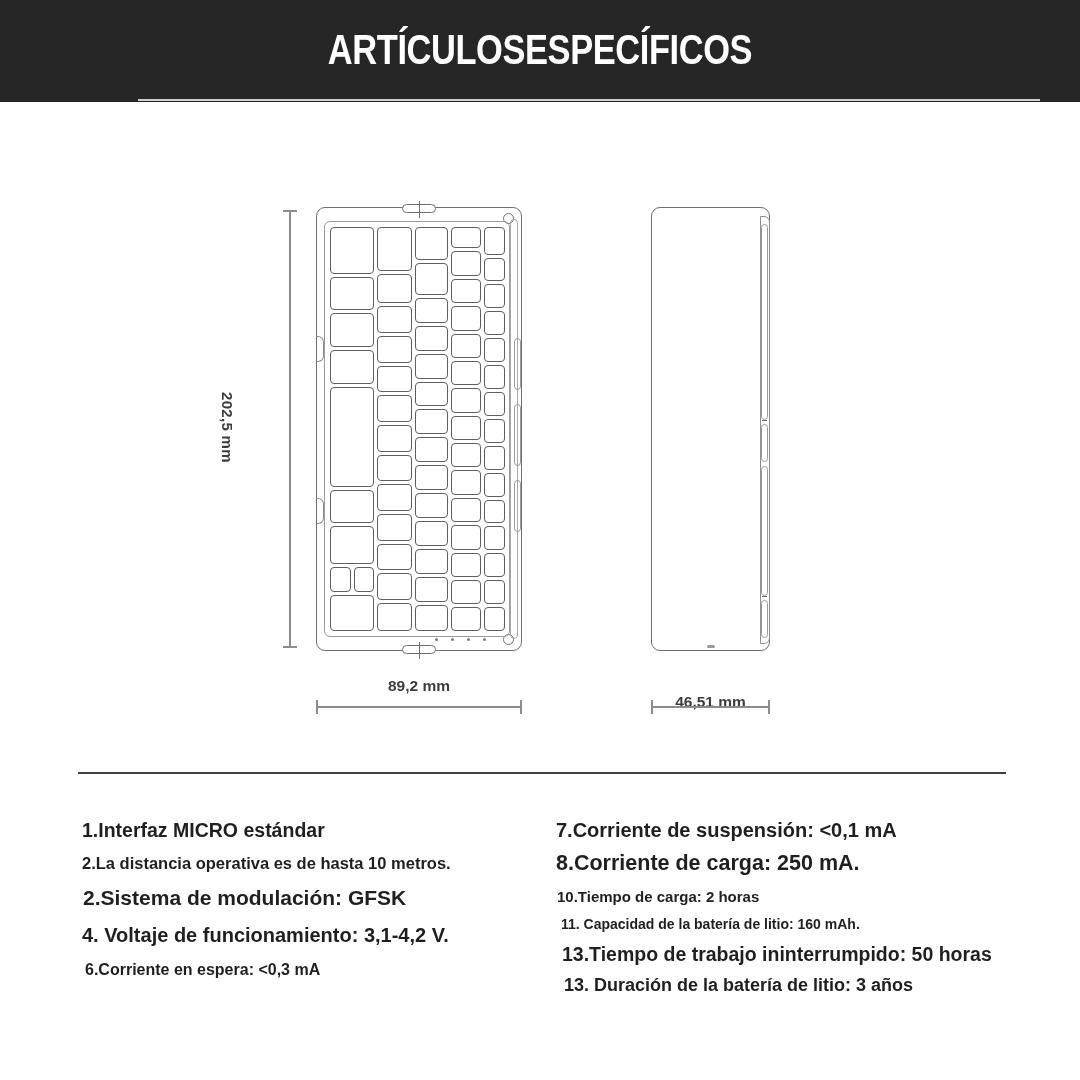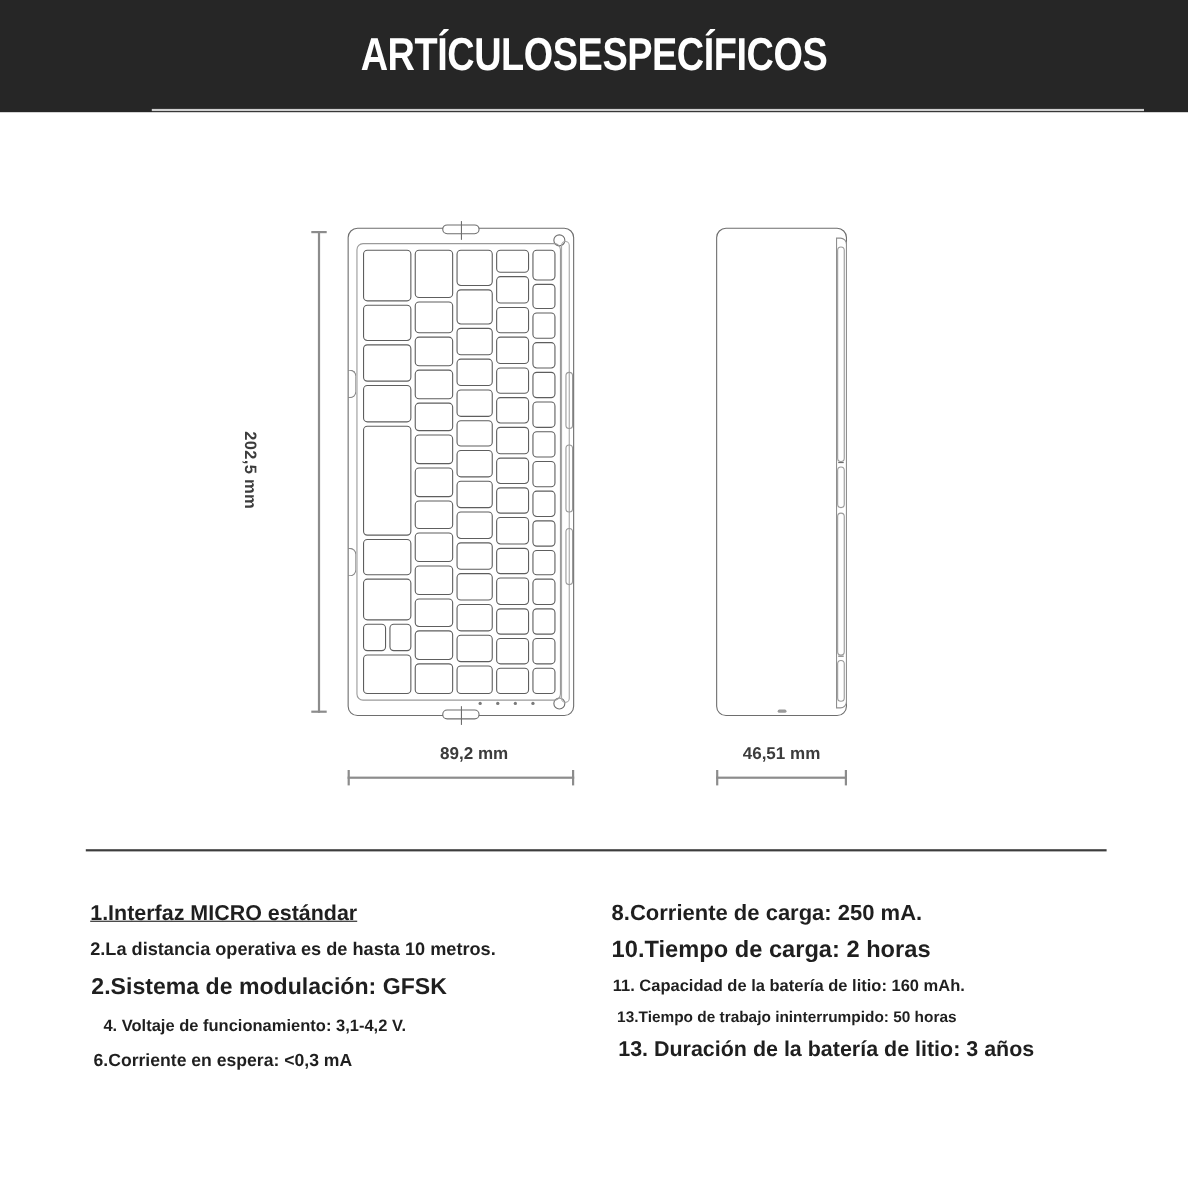--- a/index.html
+++ b/index.html
@@ -120,22 +120,22 @@
   .dim-h-side{ left: 651px; top: 598px; width: 119px; }
 
   .dim-h-label {
     position: absolute;
     font-size: 15.5px;
     font-weight: bold;
     color: #3c3c3c;
     text-align: center;
     white-space: nowrap;
   }
-  .lbl-kb   { left: 328px; top: 575px; width: 206px; }
-  .lbl-side { left: 641px; top: 575px; width: 139px; }
+  .lbl-kb   { left: 316px; top: 575px; width: 206px; }
+  .lbl-side { left: 641px; top: 591px; width: 139px; }
 
   
   .kb-outer {
     position: absolute;
     left: 316px;
     top: 105px;
     width: 206px;
     height: 444px;
     border: 1.4px solid #6e6e6e;
     border-radius: 9px;
@@ -320,24 +320,24 @@
 
   .spec-item {
     color: #1f1f1f;
     font-weight: bold;
     white-space: nowrap;
     line-height: 1.05;
     font-family: "Liberation Sans", sans-serif;
   }
 
   
-  .col-left  .spec-item:nth-child(1) { font-size: 19.5px; margin-top: 20px;   margin-left: 0px; text-decoration: underline;  }
+  .col-left  .spec-item:nth-child(1) { font-size: 19.5px; margin-top: 20px;   margin-left: 0px;  }
   .col-left  .spec-item:nth-child(2) { font-size: 16.5px; margin-top: 15px;   margin-left: 0px;  }
   .col-left  .spec-item:nth-child(3) { font-size: 21px;   margin-top: 14px;   margin-left: 1px;  }
-  .col-left  .spec-item:nth-child(4) { font-size: 15px;   margin-top: 16px;   margin-left: 12px;  }
+  .col-left  .spec-item:nth-child(4) { font-size: 20px;   margin-top: 16px;   margin-left: 0px;  }
   .col-left  .spec-item:nth-child(5) { font-size: 16px;   margin-top: 16px;   margin-left: 3px;  }
   .col-left  .spec-item:nth-child(6) { font-size: 19.5px; margin-top: 15px;   margin-left: 0px;  }
 
   
   .col-right .spec-item:nth-child(1) { font-size: 20px;   margin-top: 20px;  margin-left: 0px;  }
   .col-right .spec-item:nth-child(2) { font-size: 21.5px; margin-top: 11px;  margin-left: 0px;  }
   .col-right .spec-item:nth-child(3) { font-size: 15px;   margin-top: 14px;  margin-left: 1px;  }
   .col-right .spec-item:nth-child(4) { font-size: 14px; margin-top: 13px;  margin-left: 5px;  }
   .col-right .spec-item:nth-child(5) { font-size: 19.5px; margin-top: 12px;  margin-left: 6px;  }
   .col-right .spec-item:nth-child(6) { font-size: 18px;   margin-top: 12px;  margin-left: 8px;  }
@@ -504,20 +504,21 @@
 
   <div class="spec-col col-left">
     <div class="spec-item">1.Interfaz MICRO estándar</div>
     <div class="spec-item">2.La distancia operativa es de hasta 10 metros.</div>
     <div class="spec-item">2.Sistema de modulación: GFSK</div>
     <div class="spec-item">4. Voltaje de funcionamiento: 3,1-4,2 V.</div>
     <div class="spec-item">6.Corriente en espera: &lt;0,3 mA</div>
   </div>
 
   <div class="spec-col col-right">
+    <div class="spec-item">7.Corriente de suspensión: &lt;0,1 mA</div>
     <div class="spec-item">8.Corriente de carga: 250 mA.</div>
     <div class="spec-item">10.Tiempo de carga: 2 horas</div>
     <div class="spec-item">11. Capacidad de la batería de litio: 160 mAh.</div>
     <div class="spec-item">13.Tiempo de trabajo ininterrumpido: 50 horas</div>
     <div class="spec-item">13. Duración de la batería de litio: 3 años</div>
   </div>
 
 </div>
 
 </body></html>

